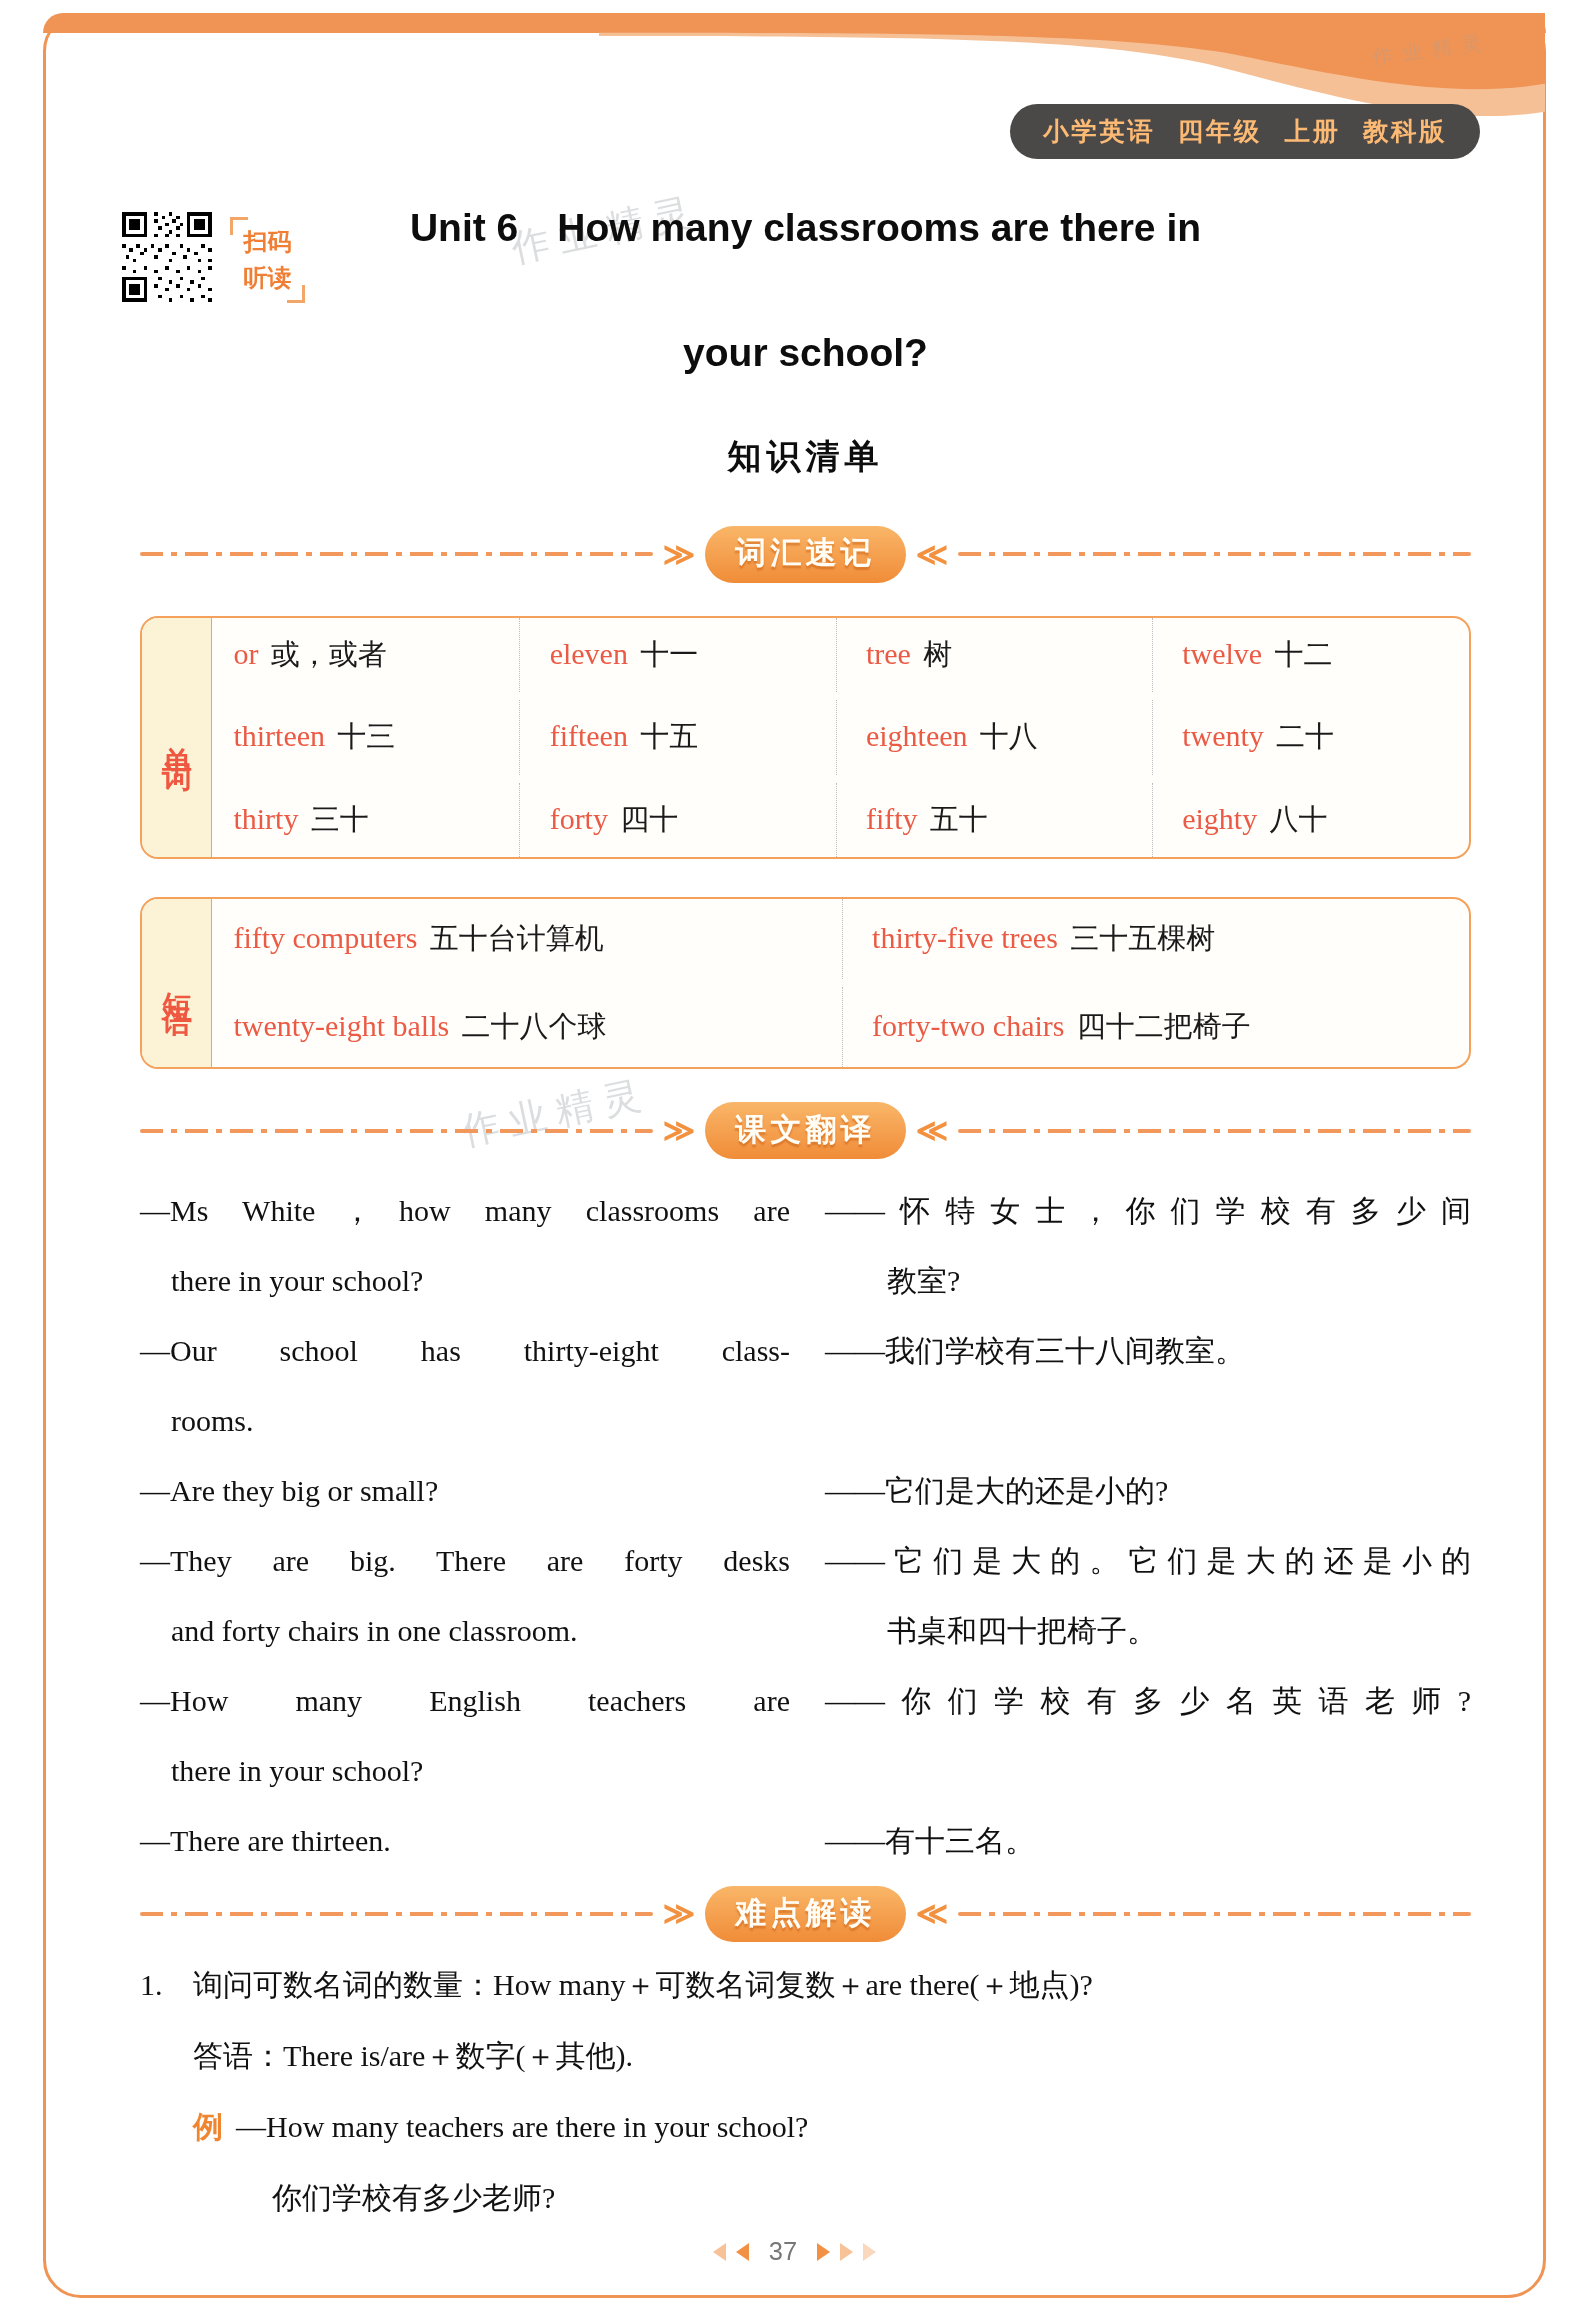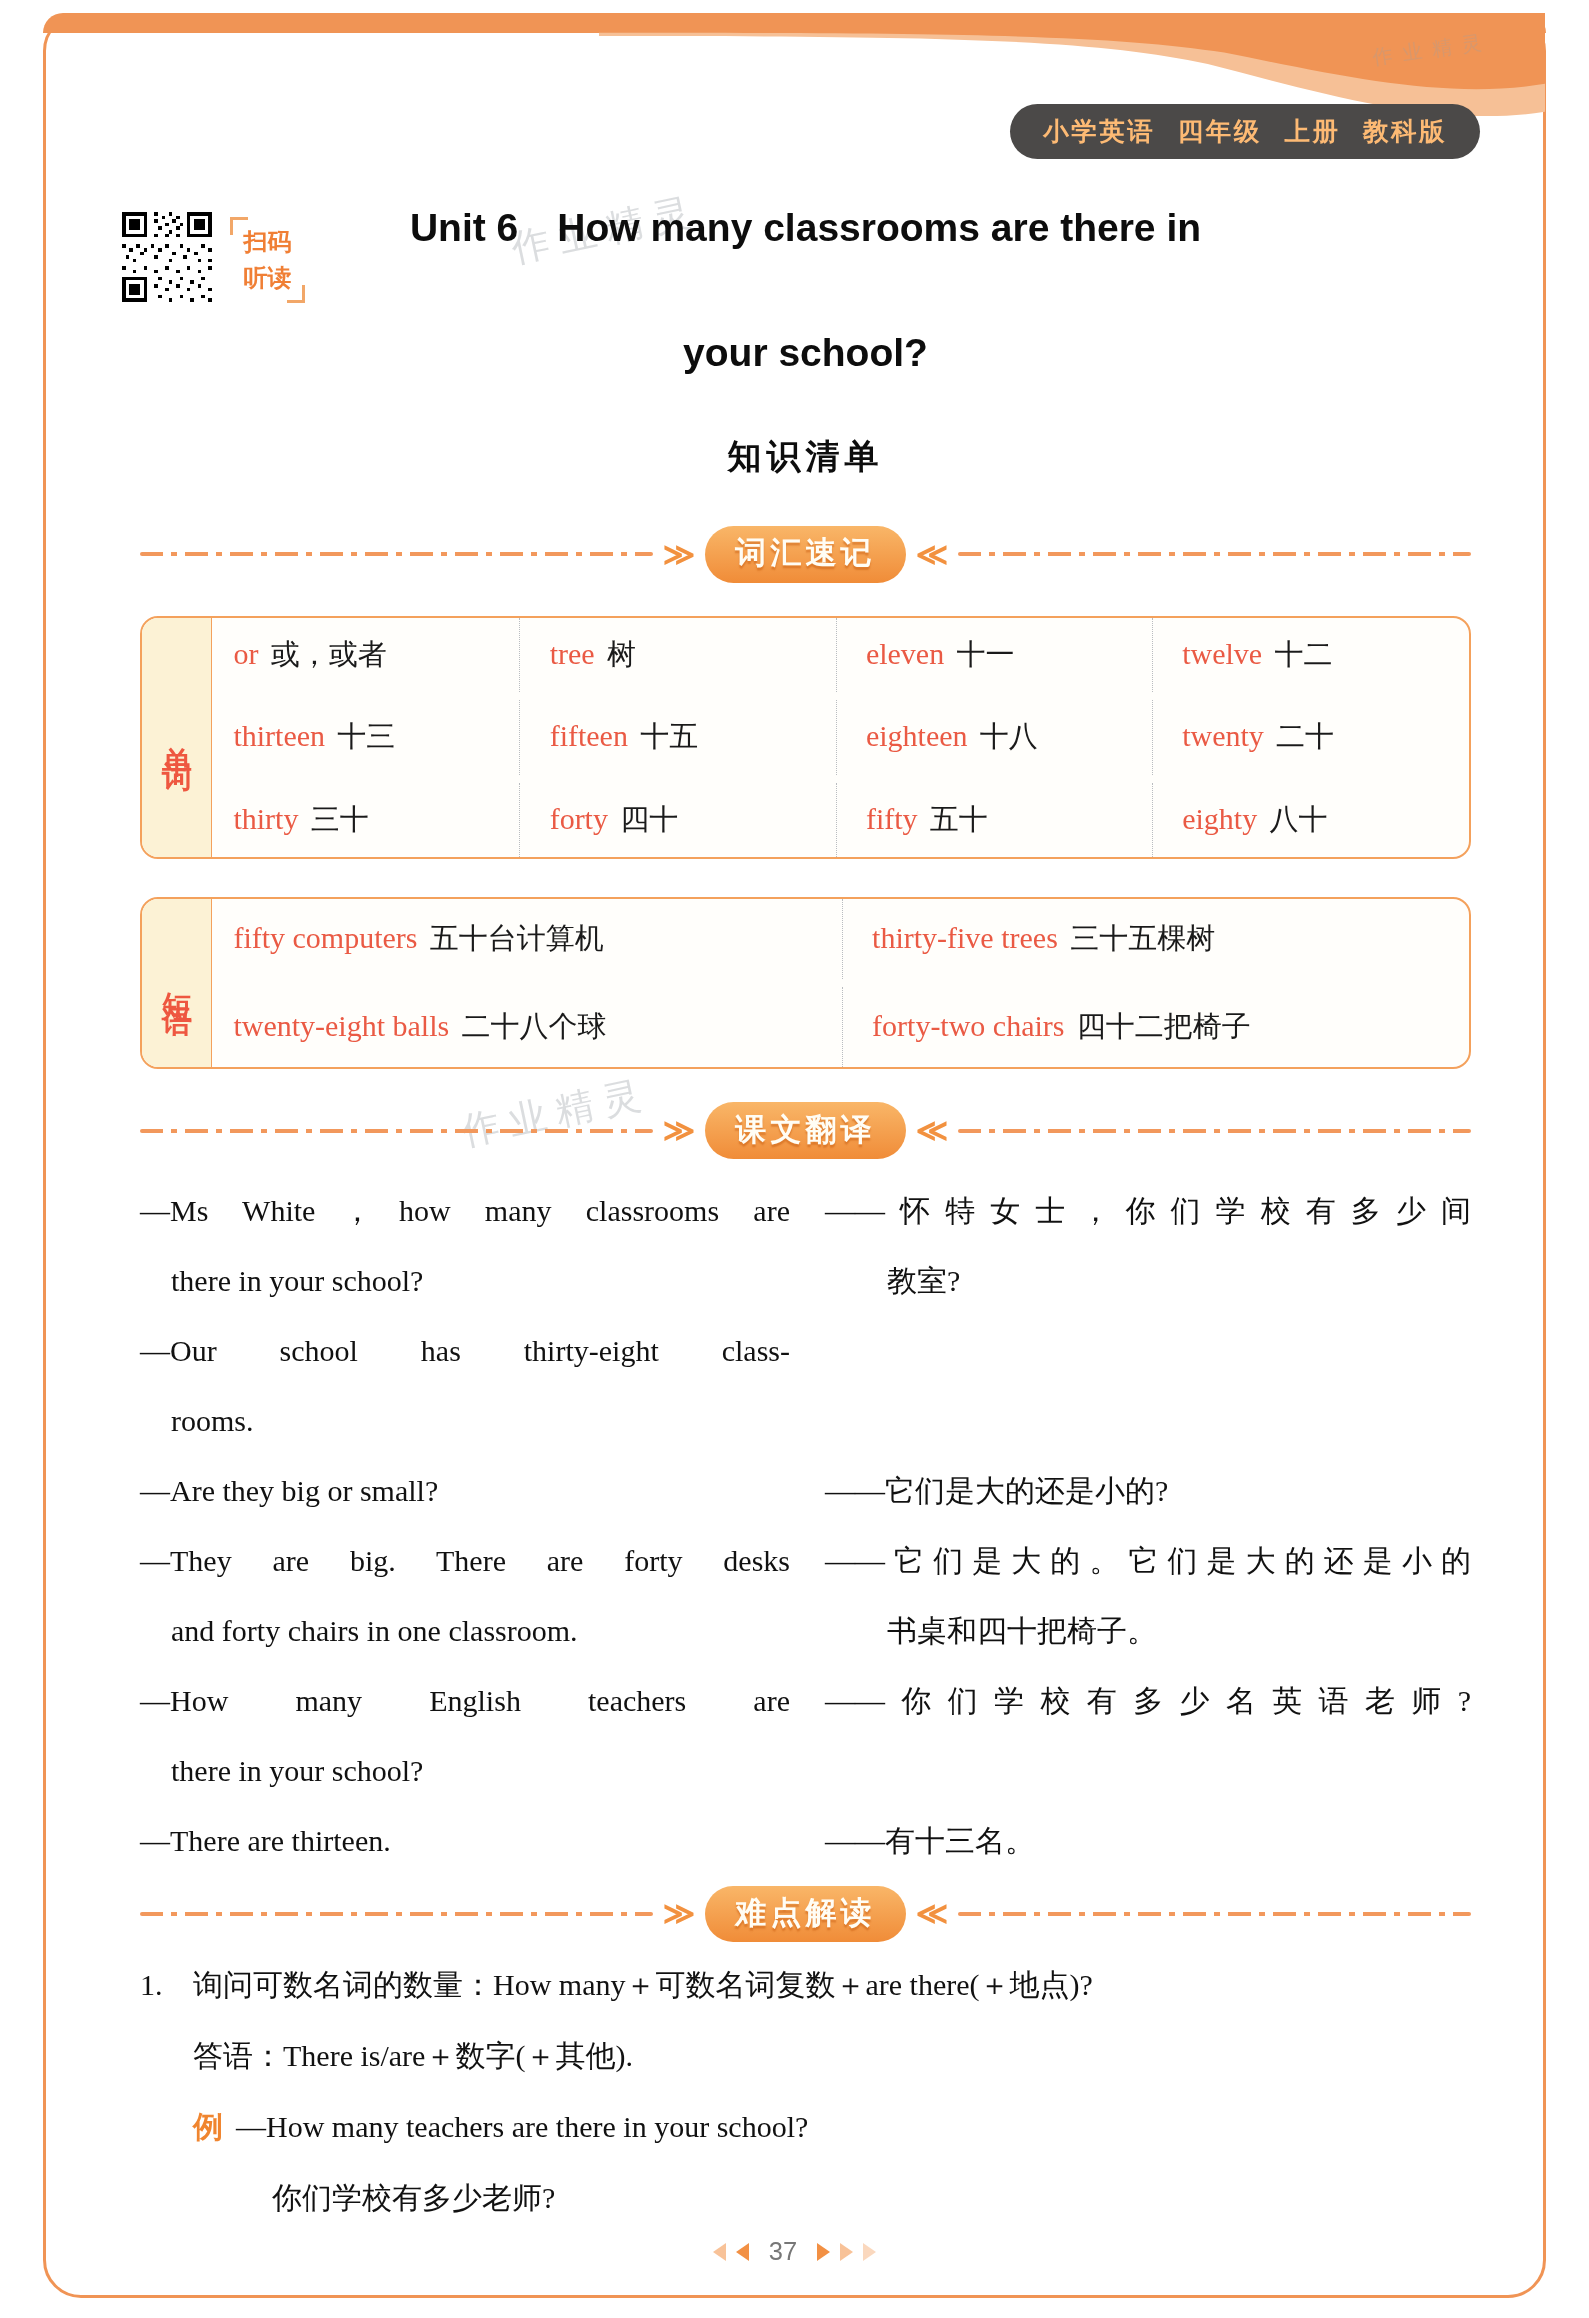--- a/index.html
+++ b/index.html
@@ -184,26 +184,26 @@
     </div>
 
     <section class="tbl words">
       <div class="tbl-label">单词</div>
       <div class="tbl-grid">
         <div class="cell">
             <span class="en">or</span>
             <span class="zh">或，或者</span>
           </div>
         <div class="cell">
+            <span class="en">eleven</span>
+            <span class="zh">十一</span>
+          </div>
+        <div class="cell">
             <span class="en">tree</span>
             <span class="zh">树</span>
-          </div>
-        <div class="cell">
-            <span class="en">eleven</span>
-            <span class="zh">十一</span>
           </div>
         <div class="cell">
             <span class="en">twelve</span>
             <span class="zh">十二</span>
           </div>
         <div class="cell">
             <span class="en">thirteen</span>
             <span class="zh">十三</span>
           </div>
         <div class="cell">
@@ -277,20 +277,23 @@
         <div class="t-zh">
           <div class="ln j">——怀特女士，你们学校有多少间</div>
           <div class="ln cont">教室?</div>
         </div>
       </div>
 
       <div class="t-row">
         <div class="t-en">
           <div class="ln j">—Our school has thirty-eight class-</div>
           <div class="ln cont">rooms.</div>
+        </div>
+        <div class="t-zh">
+          <div class="ln">——我们学校有三十八间教室。</div>
         </div>
       </div>
 
       <div class="t-row">
         <div class="t-en">
           <div class="ln">—Are they big or small?</div>
         </div>
         <div class="t-zh">
           <div class="ln">——它们是大的还是小的?</div>
         </div>

